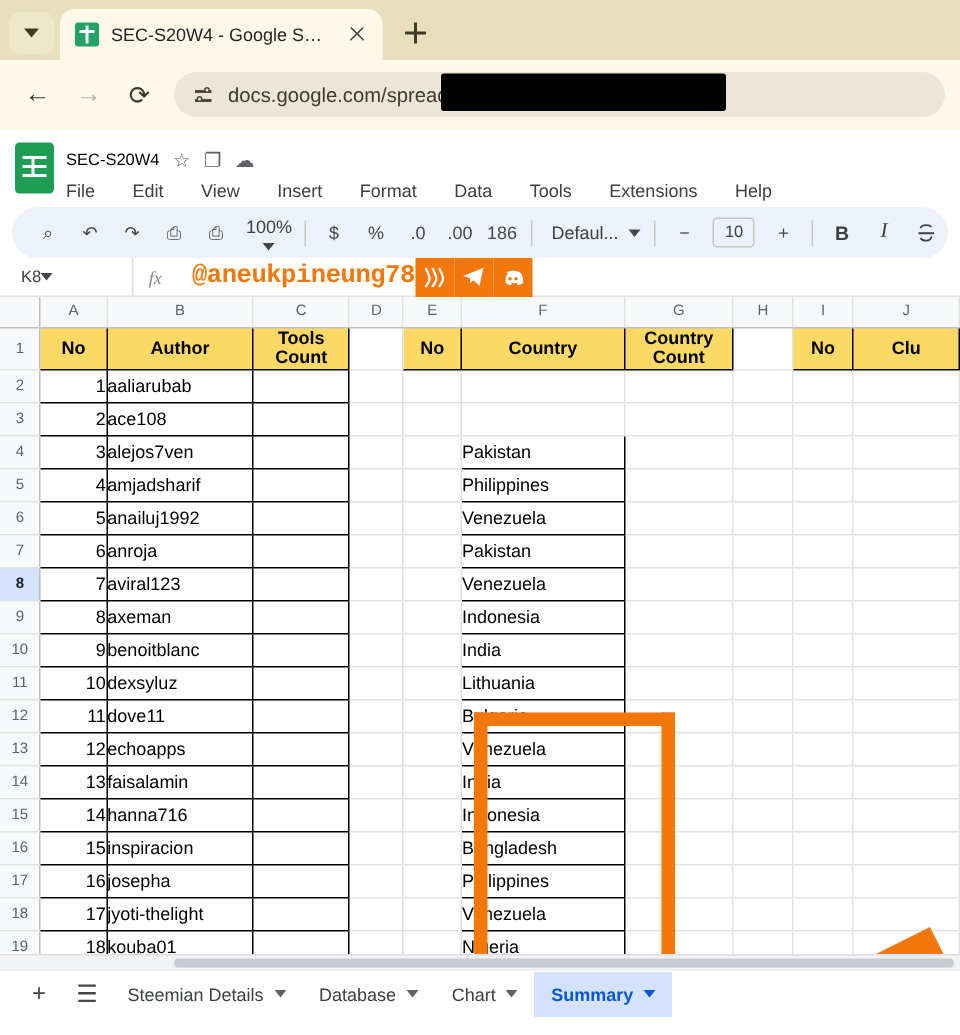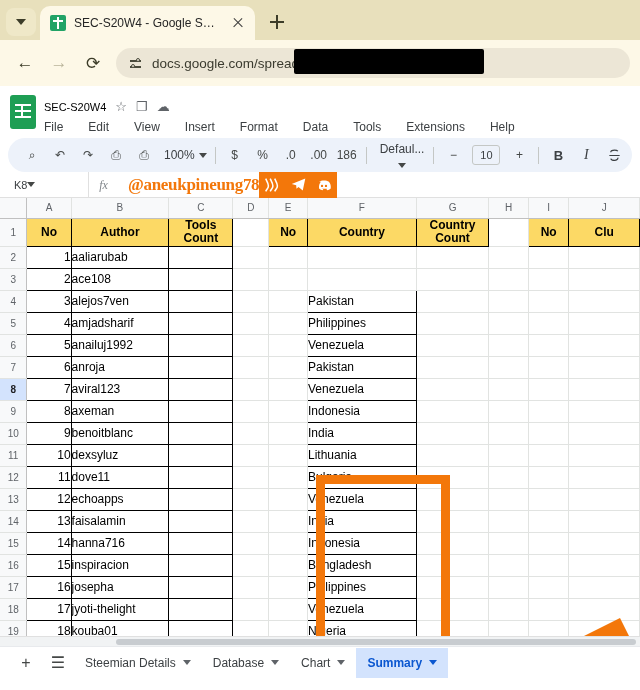--- a/index.html
+++ b/index.html
@@ -116,25 +116,25 @@
   
   .toolbar {
     height: 34px; margin: 0 8px; background: #edf2fa; border-radius: 17px;
     display: flex; align-items: center; padding: 0 10px; gap: 0px; font-size: 12px;
     color: #444746; overflow: hidden;
   }
   .tb { width: 28px; height: 26px; display: flex; align-items: center;
         justify-content: center; cursor: pointer; flex: 0 0 auto; }
   .tb-sep { width: 1px; height: 17px; background: #c4c7c5; margin: 0 5px; flex: 0 0 1px; }
   .tb-zoom { display: flex; align-items: center; gap: 4px; padding: 0 3px 0 6px;
-             cursor: pointer; font-size: 12px; color: #3c4043; }
+             cursor: pointer; font-size: 12px; color: #3c4043; flex-direction: column; }
   .tb-caret { width: 0; height: 0; border-left: 4px solid transparent;
               border-right: 4px solid transparent; border-top: 5px solid #444746; }
   .tb-font { display: flex; align-items: center; gap: 7px; padding: 0 4px 0 8px;
-             cursor: pointer; font-size: 12px; color: #3c4043; flex-direction: column; }
+             cursor: pointer; font-size: 12px; color: #3c4043; }
   .tb-size { display: flex; align-items: center; gap: 5px; }
   .tb-sizebox {
     width: 28px; height: 20px; border: 1px solid #c4c7c5; border-radius: 3px;
     display: flex; align-items: center; justify-content: center; font-size: 11px;
     color: #3c4043; background: #edf2fa;
   }
   .tb-b { font-weight: bold; font-size: 13px; color: #3c4043; }
   .tb-i { font-style: italic; font-family: "Liberation Serif", serif; font-size: 14px; color:#3c4043;}
 
   
@@ -142,21 +142,21 @@
   .namebox {
     width: 88px; height: 100%; display: flex; align-items: center;
     justify-content: flex-start; padding: 0 8px 0 14px; font-size: 11px; color: #3c4043;
   }
   .fx { width: 30px; text-align: center; font-style: italic;
         font-family: "Liberation Serif", serif; font-size: 12px; color: #80868b;
         border-left: 1px solid #e0e0e0; line-height: 26px; height: 100%;}
   .watermark { display: flex; align-items: center; height: 26px; margin-left: 10px; }
   .wm-text {
     font-size: 17px; font-weight: bold; color: #f3770a; letter-spacing: -0.3px;
-    font-family: Liberation Serif, serif;
+    font-family: Liberation Mono, monospace;
   }
   .wm-badge {
     width: 26px; height: 26px; background: #f3770a; display: flex;
     align-items: center; justify-content: center; color: #fff; font-size: 15px;
   }
 
   
   .grid-wrap { position: relative; height: 438px; overflow: hidden; background: #fff; }
   table.grid { border-collapse: collapse; table-layout: fixed; }
   table.grid td, table.grid th { padding: 0; }

